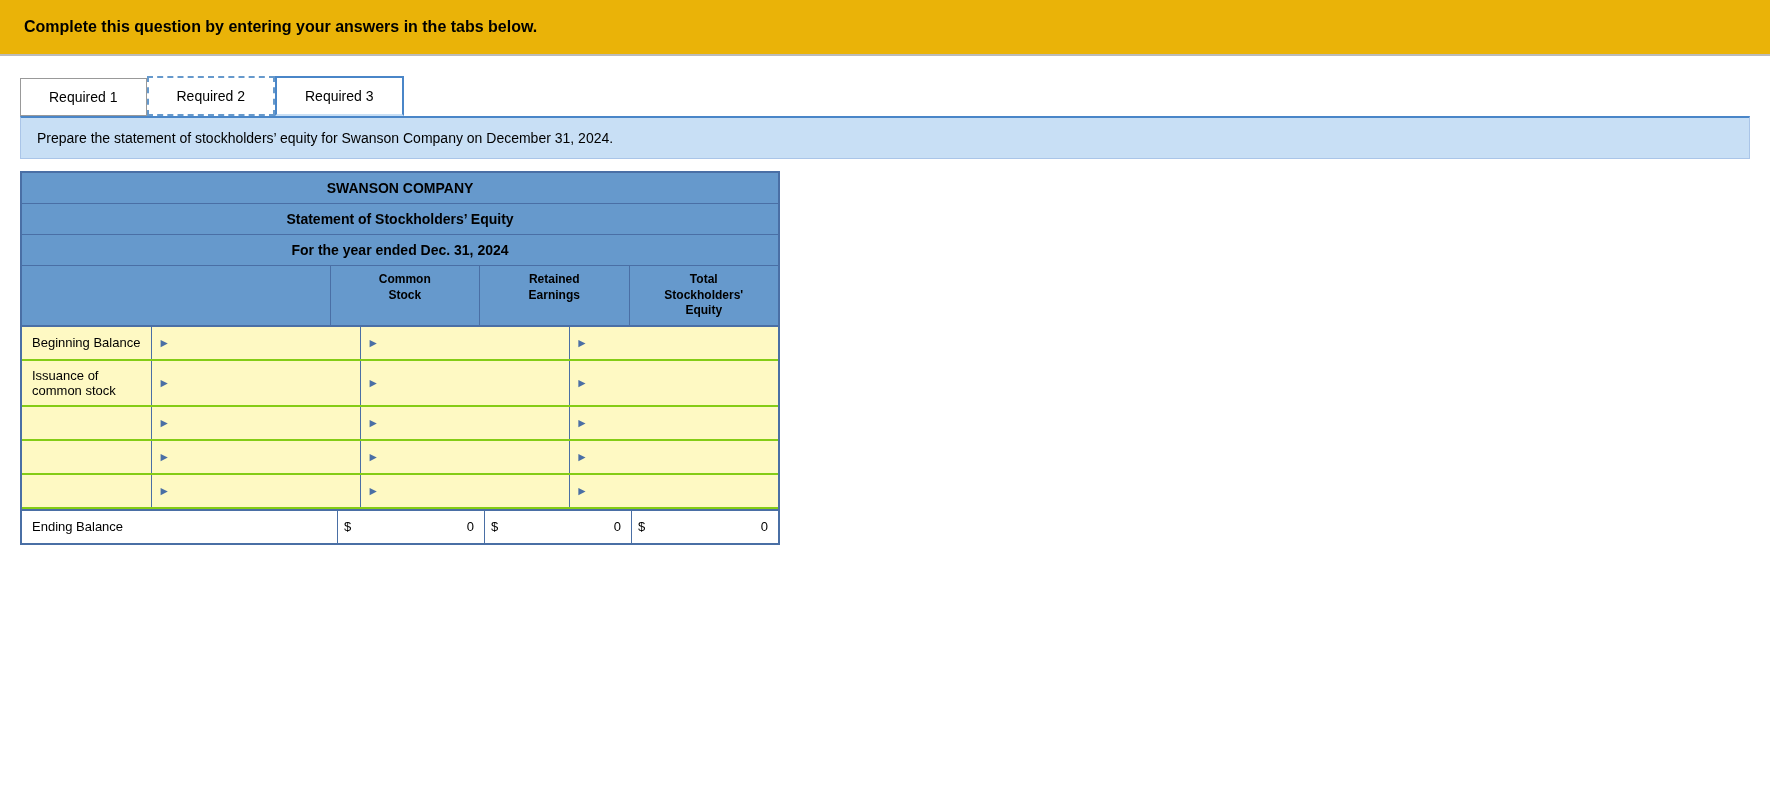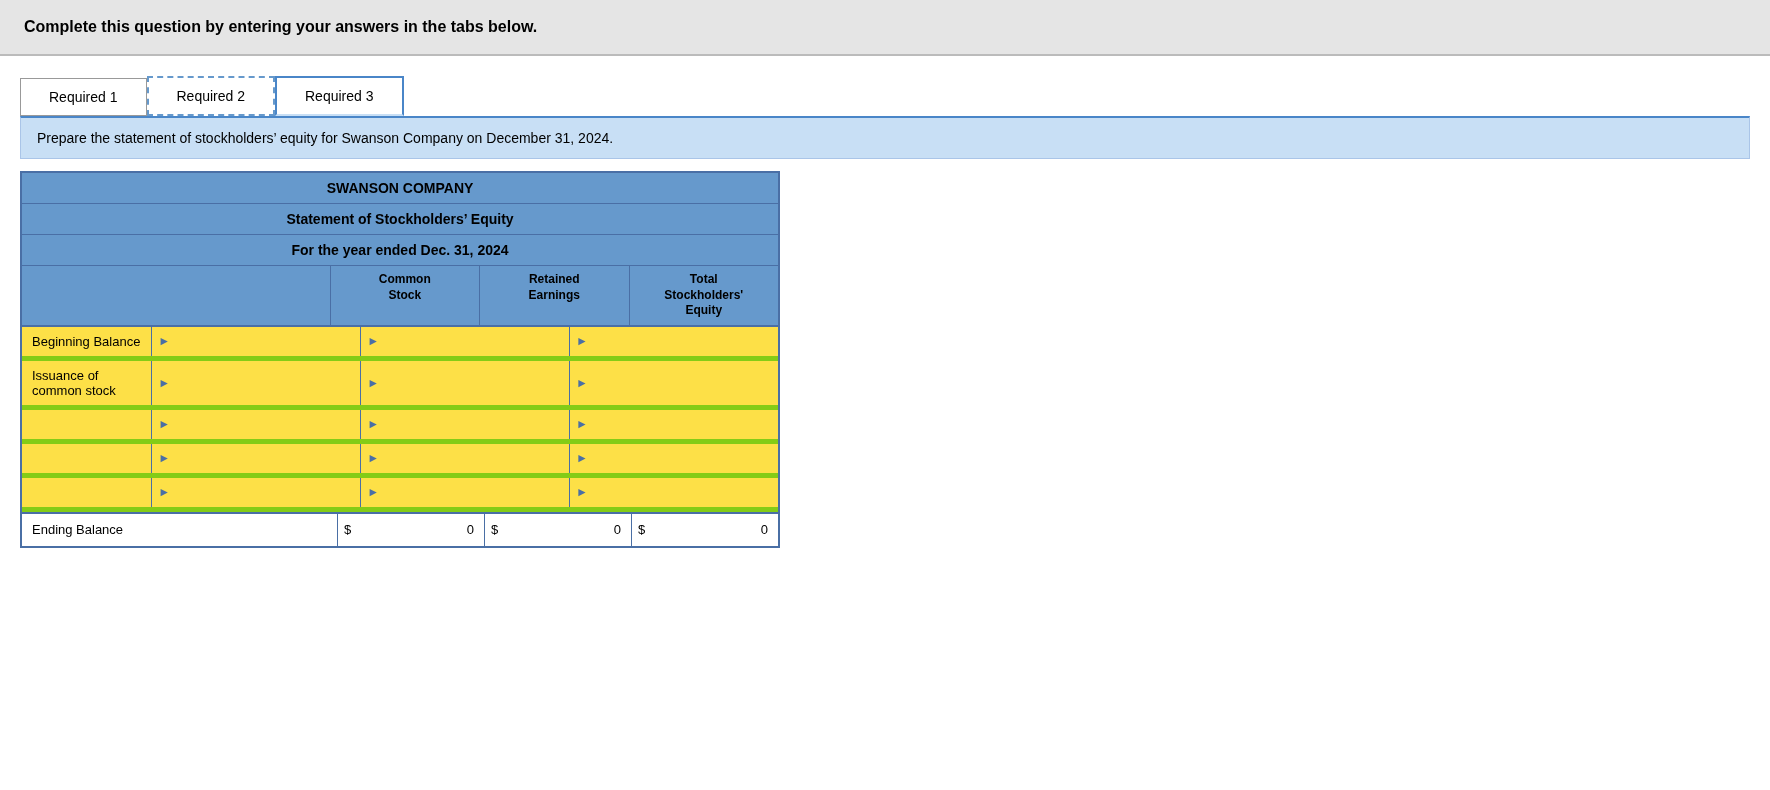--- a/index.html
+++ b/index.html
@@ -5,21 +5,21 @@
     * { box-sizing: border-box; margin: 0; padding: 0; }
     body {
       font-family: Arial, sans-serif;
       font-size: 14px;
       background: #fff;
       width: 1770px;
       min-height: 790px;
     }
 
     .top-banner {
-      background: #e5e5e5;
+      background: #eab308;
       padding: 18px 24px;
       border-bottom: 2px solid #bbb;
     }
     .top-banner-text {
       font-weight: bold;
       font-size: 16px;
     }
 
     .main-content {
       padding: 20px 20px;
@@ -101,22 +101,22 @@
       line-height: 1.3;
     }
     .col-header-cell:last-child {
       border-right: none;
       text-align: center;
     }
 
     
     .data-row {
       display: flex;
-      border-bottom: 5px solid #84cc16;
-      background: #fde047;
+      border-bottom: 2px solid #84cc16;
+      background: #fef9c3;
       min-height: 34px;
     }
     .data-row:last-child {
       border-bottom: none;
     }
     .row-label {
       flex: 2.2;
       padding: 7px 10px;
       border-right: 1px solid #4a6fa5;
       font-size: 13px;

